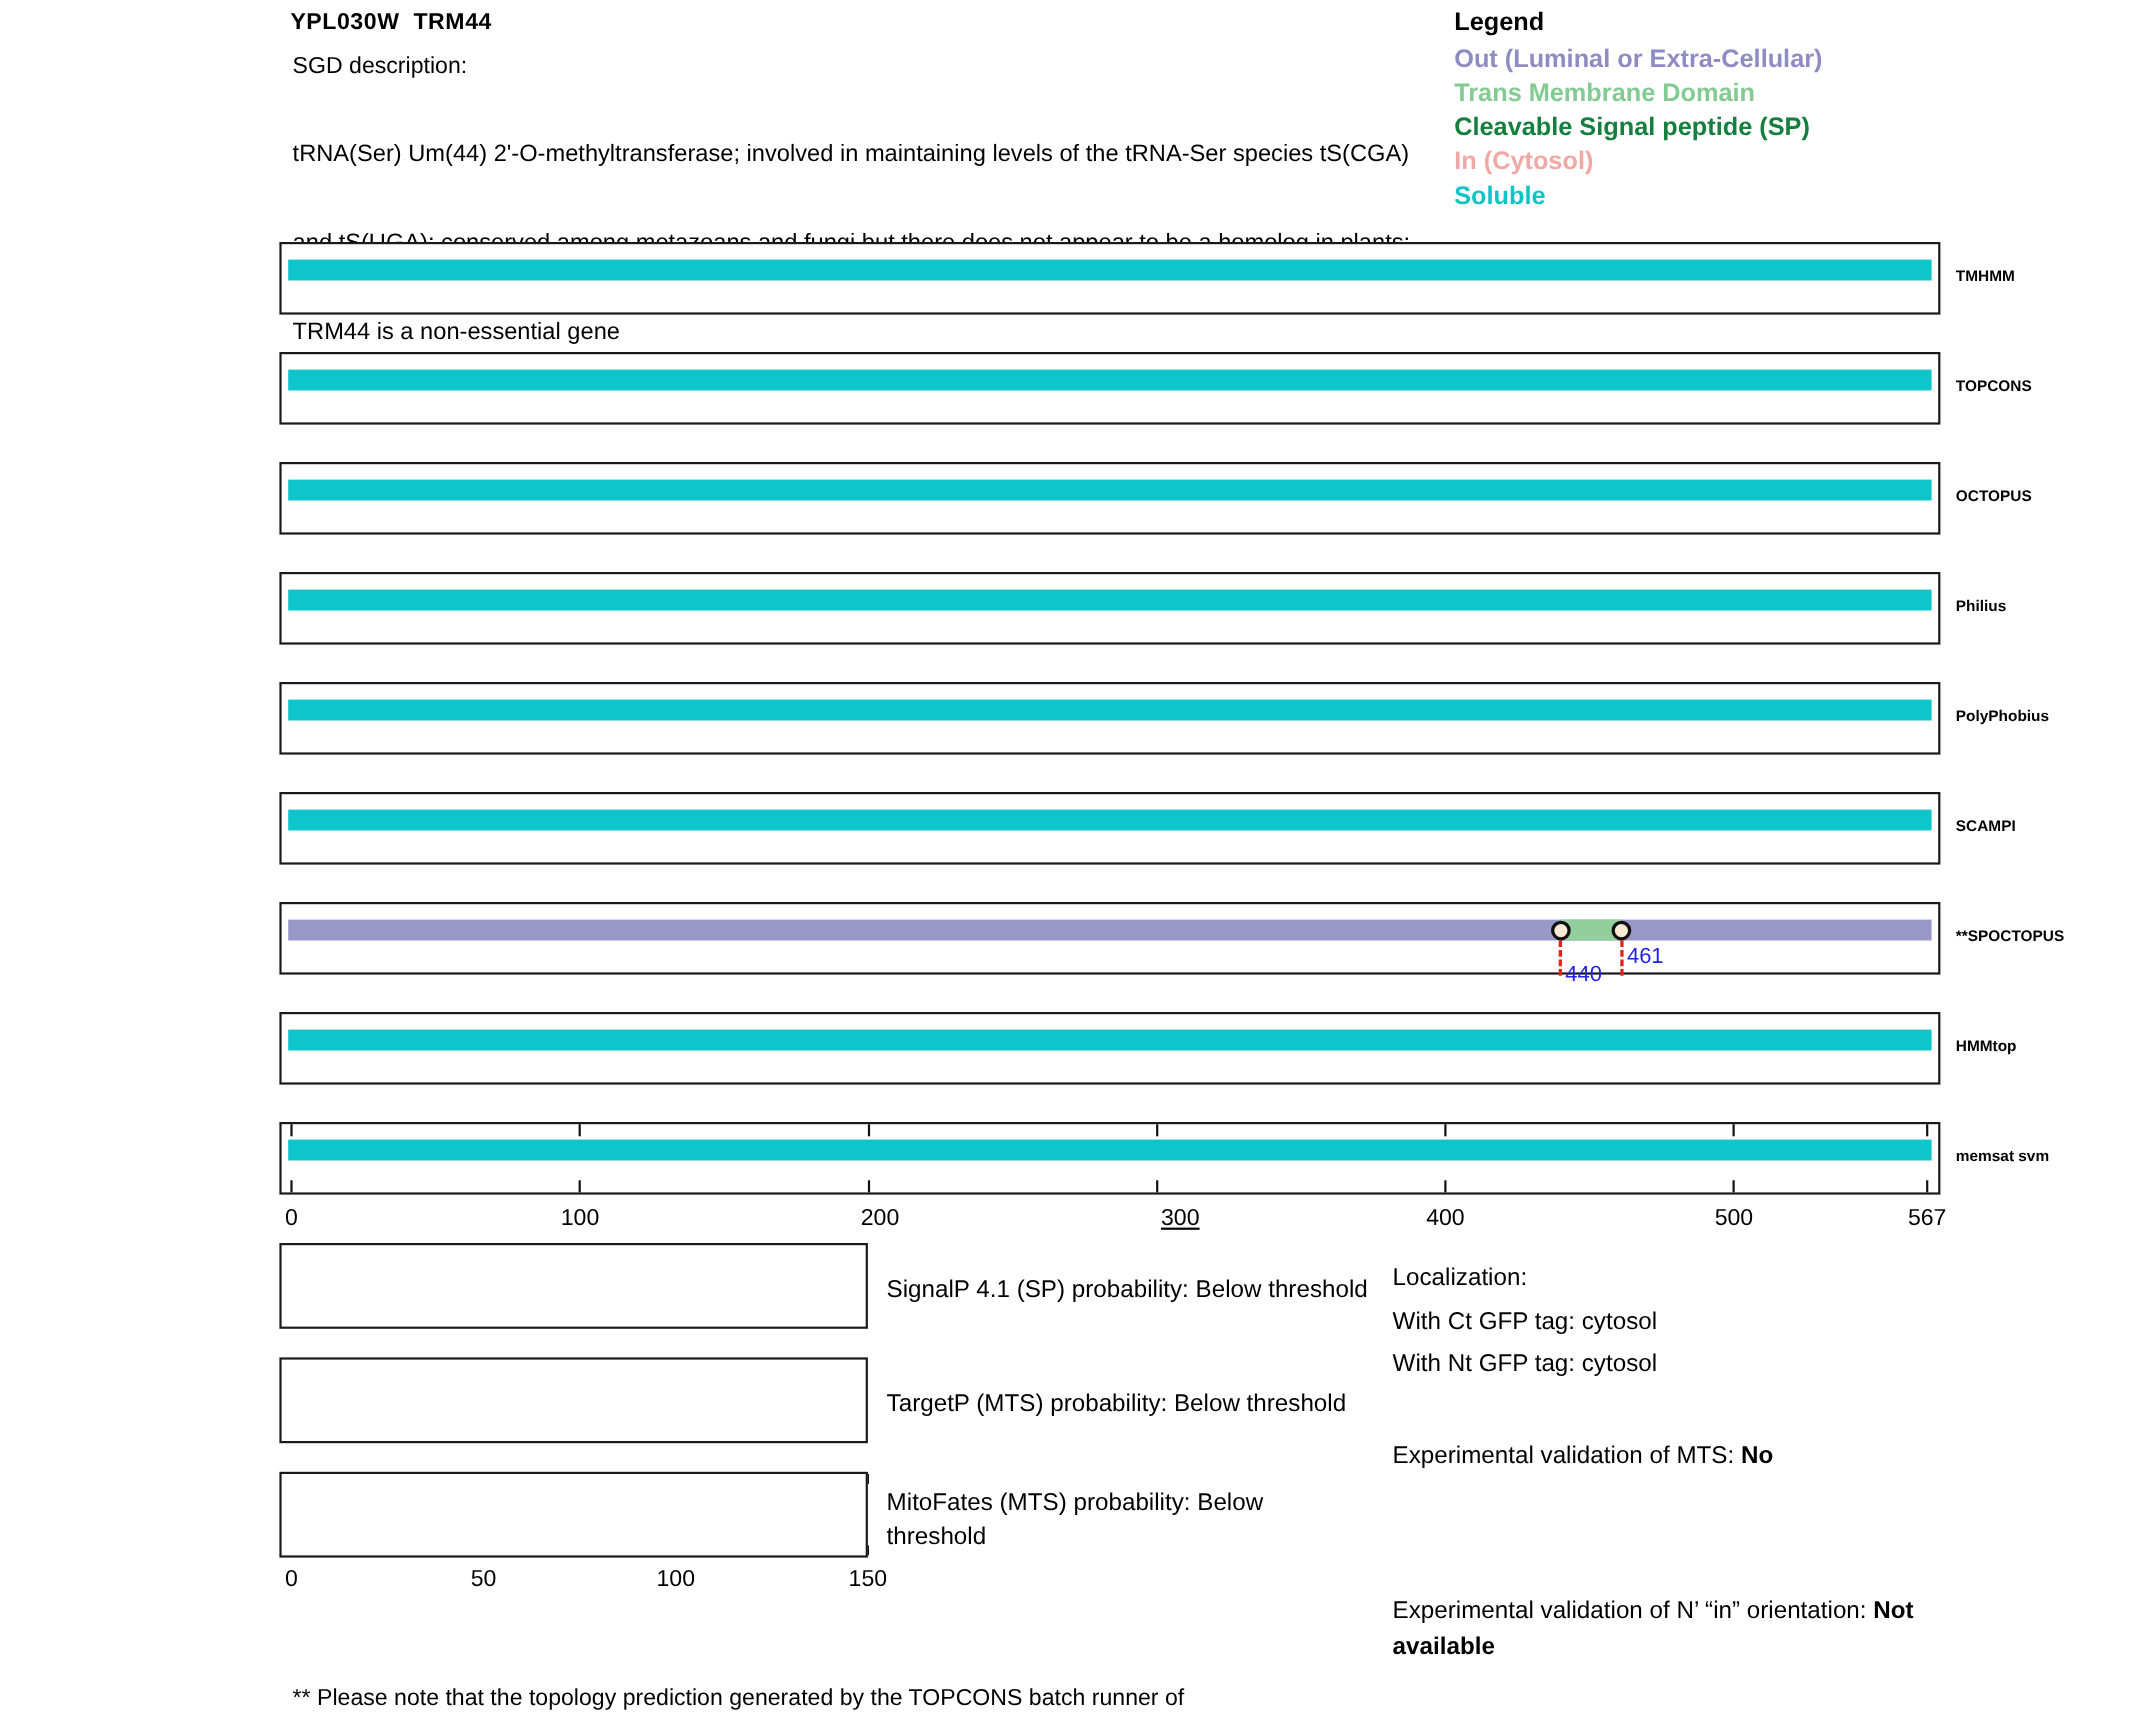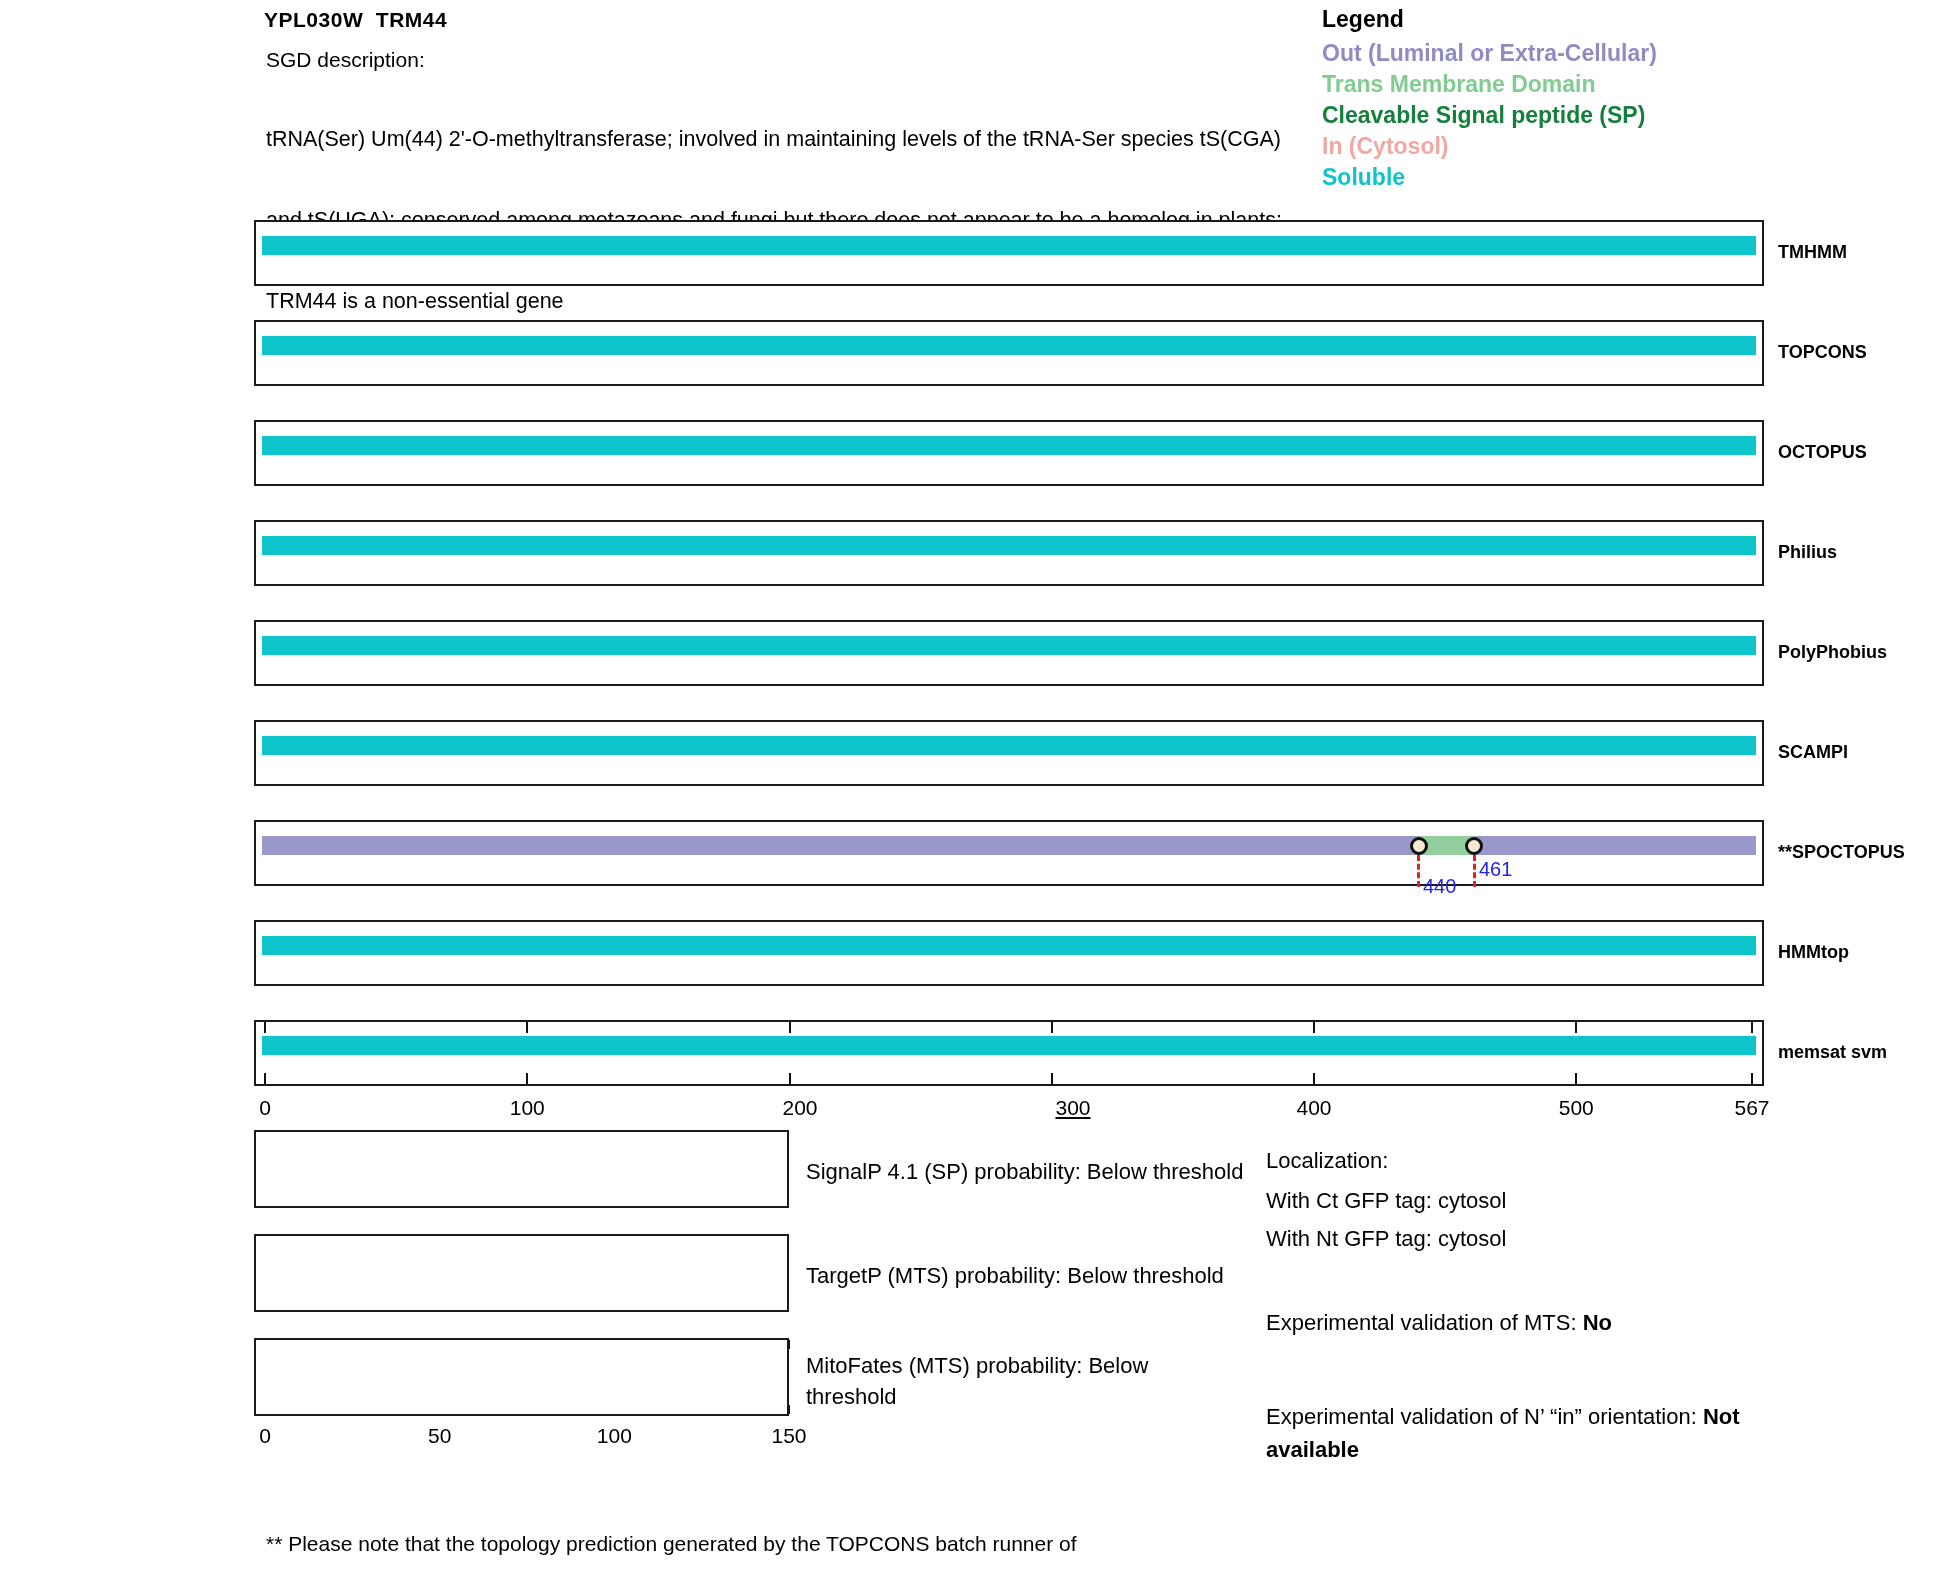--- a/index.html
+++ b/index.html
@@ -12,36 +12,36 @@
   
   #legend{left:1322px;top:6px;}
   #legend-title{font-size:23px;font-weight:bold;margin-bottom:5px;}
   .legend-item{font-size:23px;font-weight:bold;line-height:31px;white-space:pre;}
   
   .tbox{position:absolute;border:2px solid #1a1a1a;background:#fff;box-sizing:border-box;}
   .tbar{position:absolute;}
   .guide{position:absolute;width:0;border-left:3px dashed #e3241d;}
   .marker{position:absolute;width:12px;height:12px;border:3px solid #111;border-radius:50%;background:#f8e9d4;box-sizing:content-box;}
   .mlabel{position:absolute;font-size:20px;color:#2323e8;}
-  .tlabel{position:absolute;font-size:18px;font-weight:bold;white-space:pre;}
+  .tlabel{position:absolute;font-size:14px;font-weight:bold;white-space:pre;}
   .tick{position:absolute;width:2px;height:11px;background:#111;}
   .ptick{position:absolute;width:2px;height:9px;background:#111;}
   .axnum{position:absolute;width:70px;text-align:center;font-size:21px;}
   
   .pbox{position:absolute;left:254px;width:535px;height:78px;border:2px solid #1a1a1a;background:#fff;box-sizing:border-box;}
   #pbox-0{top:1130px;} #pbox-1{top:1234px;} #pbox-2{top:1338px;}
   .plabel{position:absolute;left:806px;font-size:22px;line-height:31px;}
   #plabel-0{top:1156px;} #plabel-1{top:1260px;} #plabel-2{top:1350px;}
   
   .info-line{position:absolute;left:1266px;font-size:22px;white-space:pre-wrap;}
   #loc-title{top:1148px;font-weight:normal;}
   #loc-ct{top:1188px;}
   #loc-nt{top:1226px;}
   #mts-line{top:1310px;}
-  #orient-line{top:1400px;width:572px;line-height:33px;}
+  #orient-line{top:1447px;width:572px;line-height:33px;}
   .bold{font-weight:bold;}
   
   #footnote{left:266px;top:1466px;font-size:21px;line-height:31px;white-space:pre;}
 </style>
 </head>
 <body>
 
 <div id="canvas">
 
   <div id="page-title" class="abs">YPL030W  TRM44</div>

